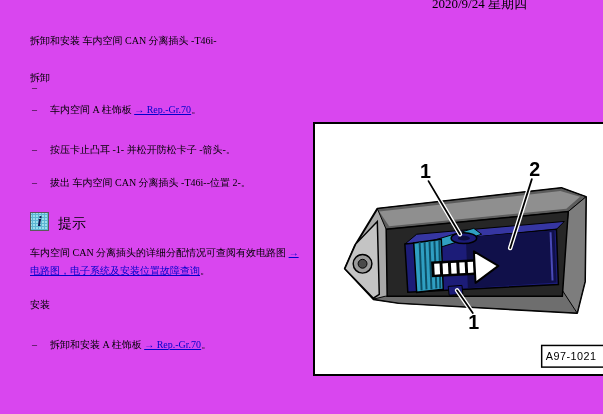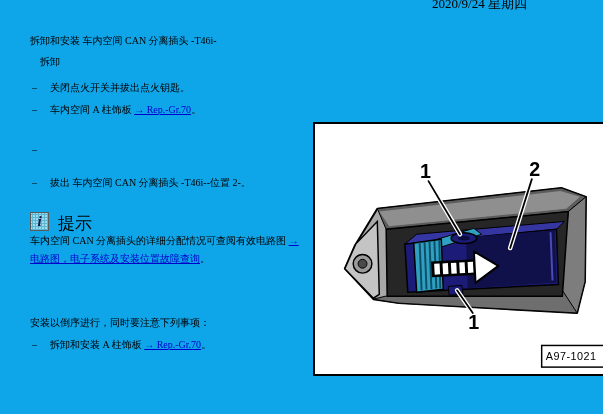--- a/index.html
+++ b/index.html
@@ -1,31 +1,31 @@
 <!DOCTYPE html>
 <html><head>
 <meta charset="utf-8">
 <style>
   html,body{margin:0;padding:0;background:#fff;}
   .page{
     position:relative;
     width:603px;height:414px;
-    background:#0ea5e9;
+    background:#d946ef;
     overflow:hidden;
     font-family:"Liberation Serif","DejaVu Serif",serif;
     color:#000;
   }
   .date{
     position:absolute;left:432px;top:-5px;
     font-size:13px;white-space:nowrap;
   }
   .block{position:absolute;left:30px;width:282px;font-size:10px;line-height:16px;}
   .title{top:33px;}
   .sec-head{width:200px;}
-  .sec-removal{top:54px;margin-left:10px;}
+  .sec-removal{top:70px;}
   .sec-install{top:297px;}
   .intro{top:315px;}
   .bullet{padding-left:20px;box-sizing:border-box;}
   .bullet .dash{position:absolute;left:2px;top:0;}
   .b1{top:80px;}
   .b2{top:102px;}
   .b3{top:142px;}
   .b4{top:175px;}
   .b5{top:337px;}
   a.doclink{color:#0000cc;text-decoration:underline;cursor:pointer;text-align:center;}
@@ -38,22 +38,22 @@
     background:#9adcec;
     background-image:radial-gradient(#5cb6d2 1px, rgba(0,0,0,0) 1.2px);
     background-size:3px 3px;
     border:1px solid #5a5a5a;
     box-sizing:border-box;
     display:flex;align-items:center;justify-content:center;
     font-family:"Liberation Serif",serif;
     font-style:italic;font-weight:bold;
     font-size:15px;line-height:15px;color:#14144e;
   }
-  .note-label{font-size:17px;line-height:15px;}
-  .note-text{top:232px;width:281px;line-height:18px;}
+  .note-label{font-size:14px;line-height:15px;}
+  .note-text{top:244px;width:281px;line-height:18px;}
   .figure{
     position:absolute;left:313px;top:122px;
     width:290px;height:254px;
     border:2px solid #000;border-right:none;
     box-sizing:border-box;background:#fff;
   }
   .figure svg{display:block;width:100%;height:100%;}
   .fig-callout{font-family:"Liberation Sans","DejaVu Sans",sans-serif;font-weight:bold;font-size:20px;}
   .fig-id{font-family:"Liberation Sans","DejaVu Sans",sans-serif;font-size:11px;letter-spacing:0.5px;}
 </style>
@@ -63,48 +63,48 @@
 <div class="page">
 
   <div class="date">2020/9/24 星期四</div>
 
   <div class="block title">拆卸和安装 车内空间 CAN 分离插头 -T46i-</div>
 
   <div class="block sec-head sec-removal">拆卸</div>
 
   <div class="block bullet b1">
     <span class="dash">–</span>
-    <span>关闭点火开关并拔出点火钥匙。</span>
   </div>
 
   <div class="block bullet b2">
     <span class="dash">–</span>
     <span>车内空间 A 柱饰板 </span><a class="doclink">→ Rep.-Gr.70</a><span>。</span>
   </div>
 
   <div class="block bullet b3">
     <span class="dash">–</span>
+    <span>按压卡止凸耳 -1- 并松开防松卡子 -箭头-。</span>
   </div>
 
   <div class="block bullet b4">
     <span class="dash">–</span>
     <span>拔出 车内空间 CAN 分离插头 -T46i--位置 2-。</span>
   </div>
 
   <div class="note-head">
     <div class="info-icon">i</div>
     <div class="note-label">提示</div>
   </div>
 
   <div class="block note-text">
     <span>车内空间 CAN 分离插头的详细分配情况可查阅有效电路图 </span><a class="doclink">→ 电路图，电子系统及安装位置故障查询</a><span>。</span>
   </div>
 
+  <div class="block sec-head sec-install">安装</div>
 
-  <div class="block intro">安装以倒序进行，同时要注意下列事项：</div>
 
   <div class="block bullet b5">
     <span class="dash">–</span>
     <span>拆卸和安装 A 柱饰板 </span><a class="doclink">→ Rep.-Gr.70</a><span>。</span>
   </div>
 
   <div class="figure">
     <svg viewBox="0 0 290 254">
 
       <polygon points="39,124 62,86 249,65 274,74 273,160 265,192 84,182 58,178 29,147" fill="#a8a8a8" stroke="#000" stroke-width="2" stroke-linejoin="round"></polygon>

